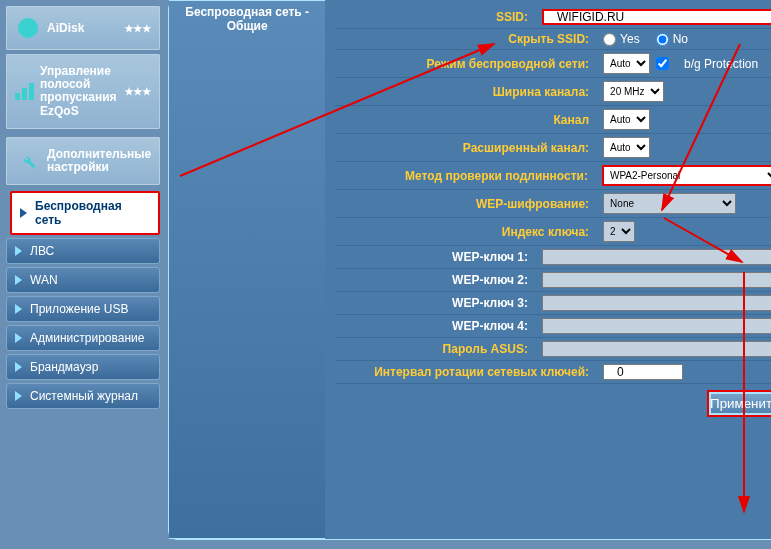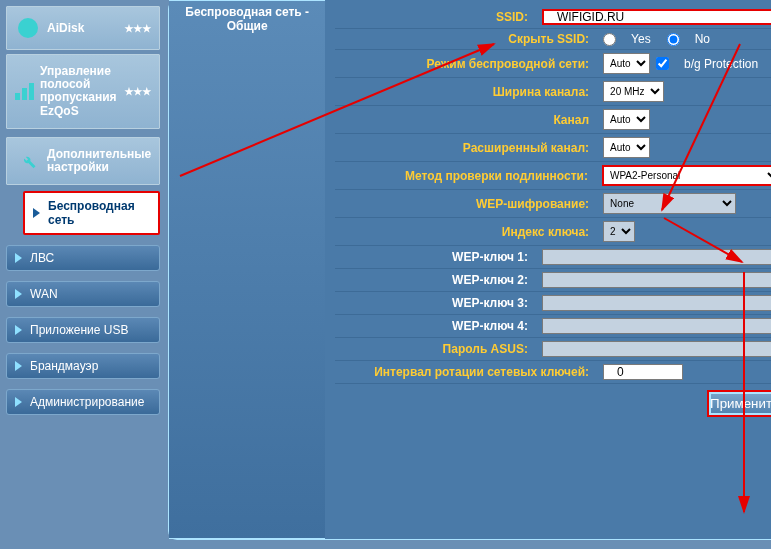--- a/index.html
+++ b/index.html
@@ -30,33 +30,33 @@
   }
   .side-card .stars { margin-left: auto; color: #fff; font-size: 10px; }
   .side-card .icon { width: 26px; height: 22px; margin-right: 6px; display:flex;align-items:center;justify-content:center; }
   .side-card.multi { align-items: center; }
   .side-card .multi-text { font-weight: bold; line-height: 1.1; }
   .side-active {
     background: #fff;
     border: 2px solid #e60000;
     border-radius: 2px;
     padding: 6px 8px;
-    margin: 6px 0 2px 17px;
+    margin: 6px 0 2px 4px;
     display: flex;
     align-items: center;
     color: #003a70;
     font-weight: bold;
     cursor: pointer;
   }
   .nav-item {
     background: linear-gradient(#5b88b5, #3a6a99);
     border: 1px solid #7da8cc;
     border-radius: 3px;
     padding: 5px 8px;
-    margin-top: 10px;
+    margin-top: 3px;
     display: flex;
     align-items: center;
     color: #fff;
     cursor: pointer;
   }
   .nav-item .arrow { width:0;height:0;border-top:5px solid transparent;border-bottom:5px solid transparent;border-left:7px solid #8fe0ff;margin-right:8px; }
   .side-active .arrow { width:0;height:0;border-top:5px solid transparent;border-bottom:5px solid transparent;border-left:7px solid #1a5c99;margin-right:8px; }
   .main {
     flex: 1;
     padding: 0 8px 8px 2px;
@@ -105,21 +105,21 @@
   }
   .text-input.wide { width: 240px; }
   .text-input.sm { width: 80px; }
   .text-input.disabled { background: #c4d2e0; }
   select {
     background: #fff; border:1px solid #7a7a7a; height:21px; font-size:10px;
     padding: 1px 2px;
   }
   .select-red { border: 2px solid #e60000; width: 180px; }
   .input-red { border: 2px solid #e60000; }
-  .radio-opt { color: #fff; display:flex; align-items:center; gap:15px; margin-right:10px; }
+  .radio-opt { color: #fff; display:flex; align-items:center; gap:4px; margin-right:10px; }
   .chk-label { color:#fff; display:flex; align-items:center; gap:15px; }
   .apply-btn {
     margin-top: 6px;
     margin-left: auto;
     display: block;
     background: linear-gradient(#7aa6cc,#4e80ad);
     border: 2px solid #e60000;
     color: #fff;
     font-weight: normal;
     padding: 4px 1px;
@@ -185,25 +185,29 @@
   <div class="nav-item">
       <span class="arrow"></span>
       <span>WAN</span>
     </div>
   <div class="nav-item">
       <span class="arrow"></span>
       <span>Приложение USB</span>
     </div>
   <div class="nav-item">
       <span class="arrow"></span>
+      <span>Администрирование</span>
+    </div>
+  <div class="nav-item">
+      <span class="arrow"></span>
       <span>Брандмауэр</span>
     </div>
   <div class="nav-item">
       <span class="arrow"></span>
-      <span>Администрирование</span>
+      <span>Системный журнал</span>
     </div>
 </div>
 
 <div class="main">
   <div class="panel">
     <div class="panel-title">Беспроводная сеть - Общие</div>
     <div class="form-body">
 
       <div class="row">
         <div class="row-label">SSID:</div>

